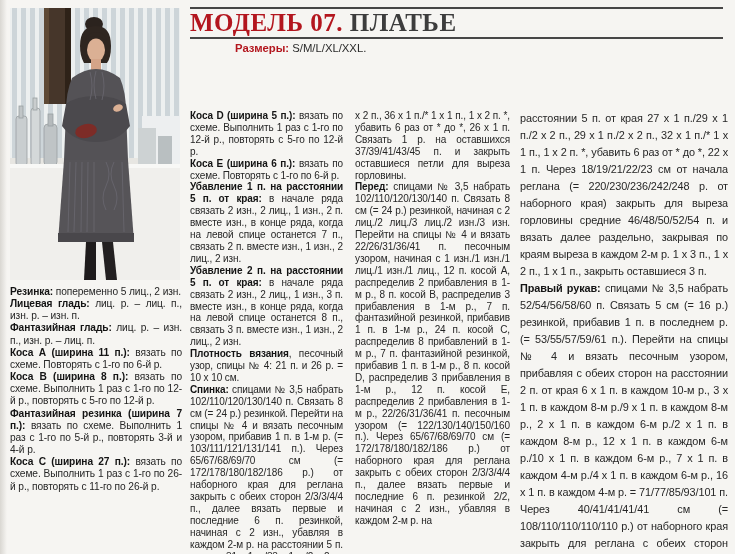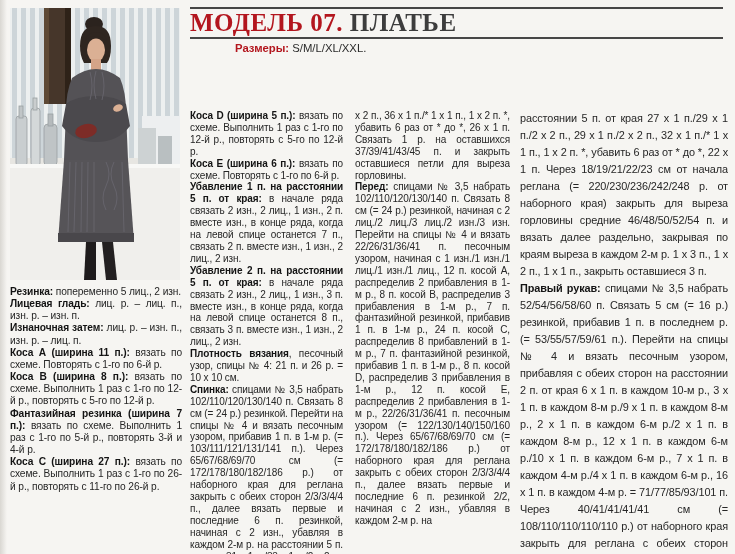--- a/index.html
+++ b/index.html
@@ -135,21 +135,21 @@
   <div class="title"><span class="red">МОДЕЛЬ 07.</span><span> ПЛАТЬЕ</span></div>
   <div class="rule rule-bottom"></div>
 
   <div class="meta">
     <p><b>Размеры:</b><span> S/M/L/XL/XXL.</span></p>
   </div>
 
   <div class="textcol glossary">
       <p><span class="b">Резинка:</span><span> попеременно 5 лиц., 2 изн.</span></p>
       <p><span class="b">Лицевая гладь:</span><span> лиц. р. – лиц. п., изн. р. – изн. п.</span></p>
-      <p><span class="b">Изнаночная затем:</span><span> лиц. р. – изн. п., изн. р. – лиц. п.</span></p>
+      <p><span class="b">Фантазийная гладь:</span><span> лиц. р. – изн. п., изн. р. – лиц. п.</span></p>
       <p><span class="b">Коса А (ширина 11 п.):</span><span> вязать по схеме. Повторять с 1-го по 6-й р.</span></p>
       <p><span class="b">Коса В (ширина 8 п.):</span><span> вязать по схеме. Выполнить 1 раз с 1-го по 12-й р., повторять с 5-го по 12-й р.</span></p>
       <p><span class="b">Фантазийная резинка (ширина 7 п.):</span><span> вязать по схеме. Выполнить 1 раз с 1-го по 5-й р., повторять 3-й и 4-й р.</span></p>
       <p><span class="b">Коса С (ширина 27 п.):</span><span> вязать по схеме. Выполнить 1 раз с 1-го по 26-й р., повторять с 11-го по 26-й р.</span></p>
     </div>
   <div class="textcol col2">
       <p><span class="b">Коса D (ширина 5 п.):</span><span> вязать по схеме. Выполнить 1 раз с 1-го по 12-й р., повторять с 5-го по 12-й р.</span></p>
       <p><span class="b">Коса Е (ширина 6 п.):</span><span> вязать по схеме. Повторять с 1-го по 6-й р.</span></p>
       <p><span class="b">Убавление 1 п. на расстоянии 5 п. от края:</span><span> в начале ряда связать 2 изн., 2 лиц., 1 изн., 2 п. вместе изн., в конце ряда, когда на левой спице останется 7 п., связать 2 п. вместе изн., 1 изн., 2 лиц., 2 изн.</span></p>
       <p><span class="b">Убавление 2 п. на расстоянии 5 п. от края:</span><span> в начале ряда связать 2 изн., 2 лиц., 1 изн., 3 п. вместе изн., в конце ряда, когда на левой спице останется 8 п., связать 3 п. вместе изн., 1 изн., 2 лиц., 2 изн.</span></p>

